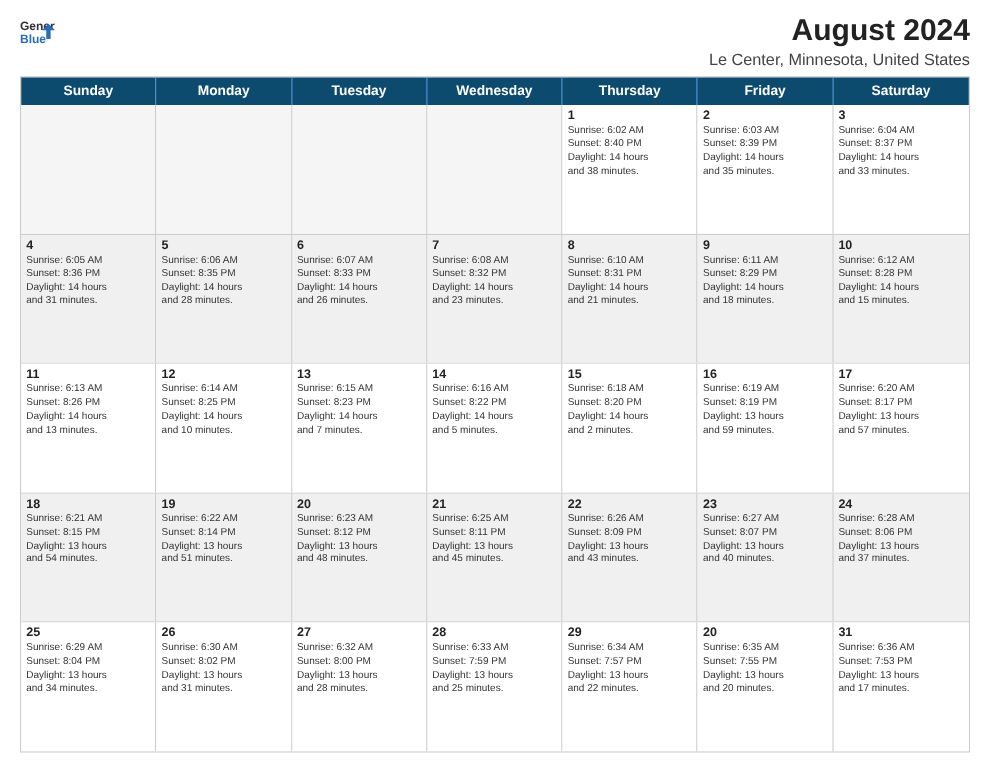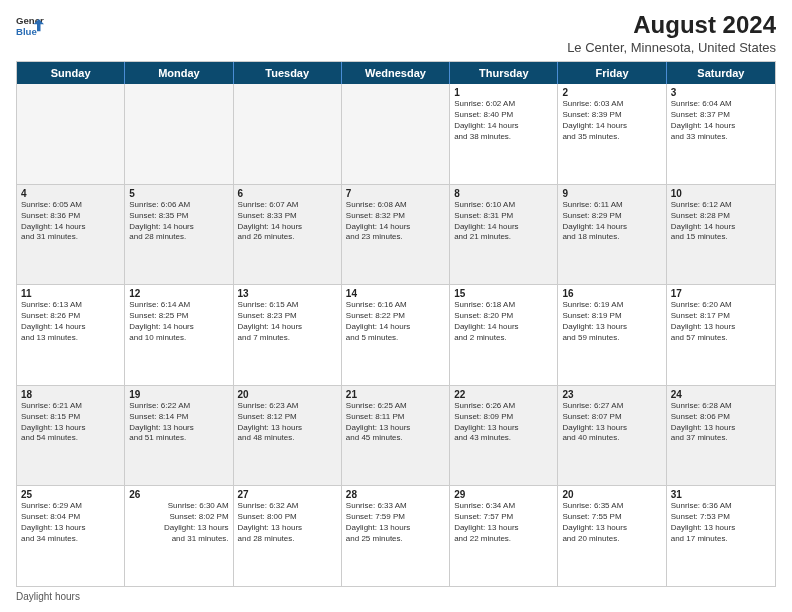--- a/index.html
+++ b/index.html
@@ -330,21 +330,21 @@
         <div class="cal-row">
           <div class="cal-cell">
             <div class="day-num">25</div>
             <div class="cell-info" style="white-space: pre-line;">Sunrise: 6:29 AM
 Sunset: 8:04 PM
 Daylight: 13 hours
 and 34 minutes.</div>
           </div>
           <div class="cal-cell">
             <div class="day-num">26</div>
-            <div class="cell-info" style="white-space: pre-line; text-align: right;">Sunrise: 6:30 AM
+            <div class="cell-info" style="white-space: pre-line;">Sunrise: 6:30 AM
 Sunset: 8:02 PM
 Daylight: 13 hours
 and 31 minutes.</div>
           </div>
           <div class="cal-cell">
             <div class="day-num">27</div>
             <div class="cell-info" style="white-space: pre-line;">Sunrise: 6:32 AM
 Sunset: 8:00 PM
 Daylight: 13 hours
 and 28 minutes.</div>
@@ -374,14 +374,13 @@
             <div class="day-num">31</div>
             <div class="cell-info" style="white-space: pre-line;">Sunrise: 6:36 AM
 Sunset: 7:53 PM
 Daylight: 13 hours
 and 17 minutes.</div>
           </div>
         </div>
       </div>
   </div>
 
-  <div class="footer-note">Daylight hours</div>
 </div>
 
 </body></html>

